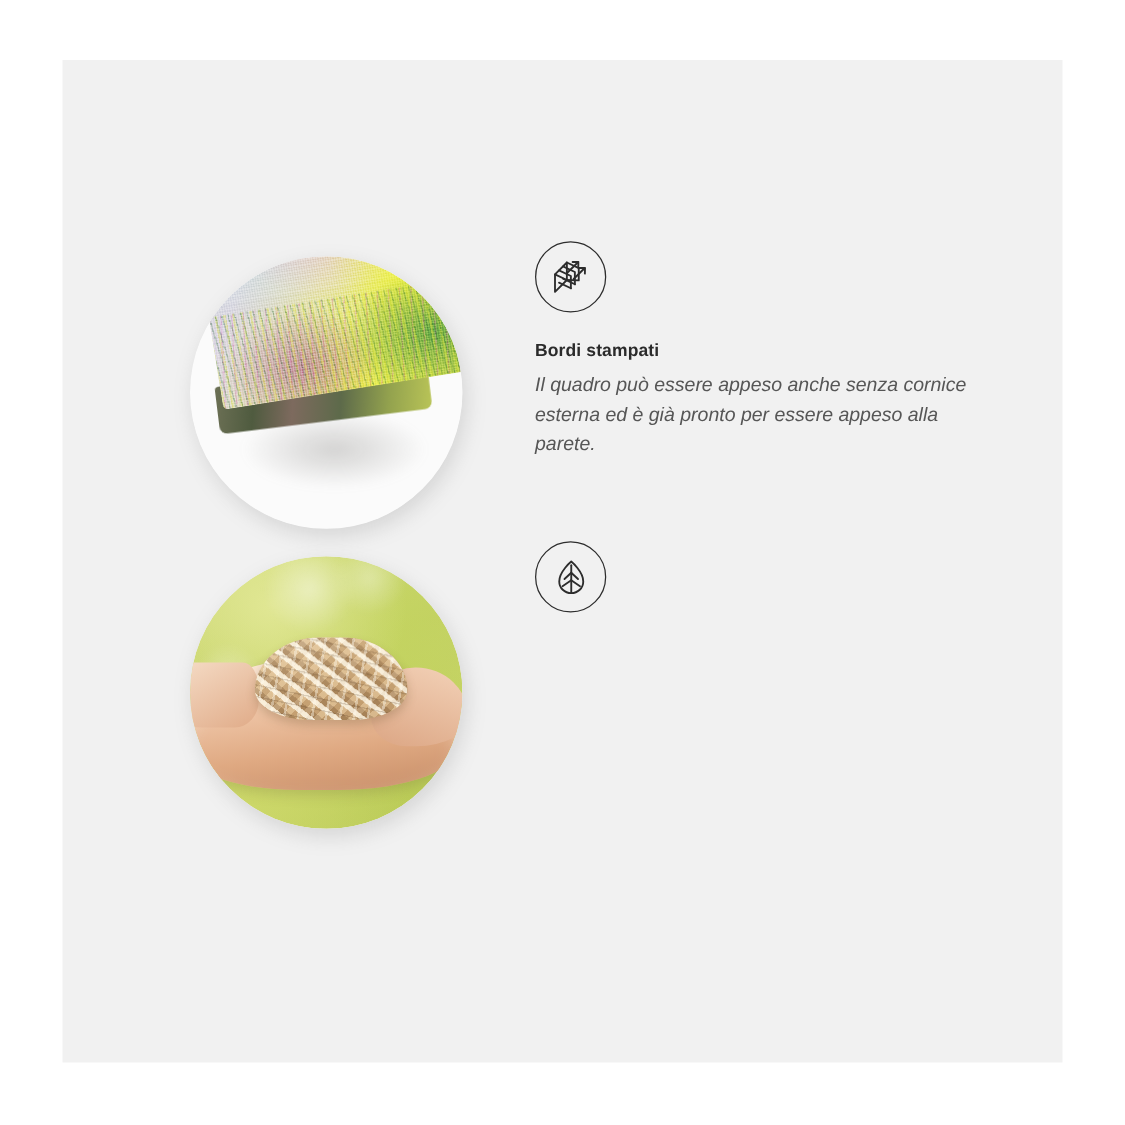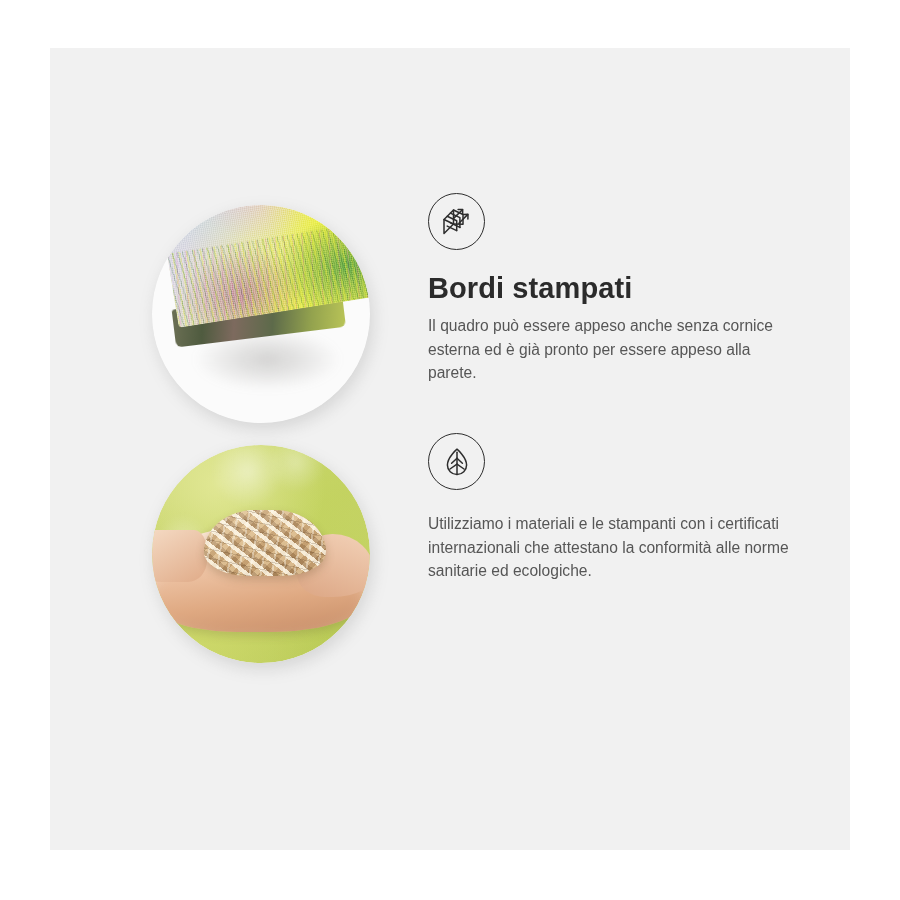--- a/index.html
+++ b/index.html
@@ -228,33 +228,34 @@
     border-radius: 50%;
     border: 1.6px solid #2d2d2d;
     display: flex;
     align-items: center;
     justify-content: center;
     margin-bottom: 22px;
   }
   .icon-badge svg { display: block; }
 
   .feature-title {
-    font-size: 29px;
+    font-size: 14px;
     font-weight: 600;
     color: #2b2b2b;
     letter-spacing: .1px;
     margin-bottom: 9px;
   }
 
   .feature-desc {
     font-size: 15.6px;
     line-height: 1.52;
     color: #565656;
     max-width: 370px;
     font-weight: 400;
+    font-style: italic;
   }
 </style>
 </head>
 <body>
 
 <div id="page">
 
   <div class="panel">
 
     <section class="feature row-1">
@@ -307,18 +308,17 @@
             <path d="M16 3.2 C16 3.2 6.4 11.2 6.4 19.1 C6.4 24.4 10.7 28.5 16 28.5 C21.3 28.5 25.6 24.4 25.6 19.1 C25.6 11.2 16 3.2 16 3.2 Z"></path>
 
             <path d="M16 6.2 L16 28.5"></path>
 
             <path d="M16 12.2 L10.6 17.2"></path>
             <path d="M16 12.2 L21.4 17.2"></path>
             <path d="M16 18.2 L9.0 23.0"></path>
             <path d="M16 18.2 L23.0 23.0"></path>
           </svg>
         </div>
-        <p class="feature-desc">Utilizziamo i materiali e le stampanti con i certificati internazionali che attestano la conformità alle norme sanitarie ed ecologiche.</p>
       </div>
     </section>
 
   </div>
 </div>
 
 </body></html>

